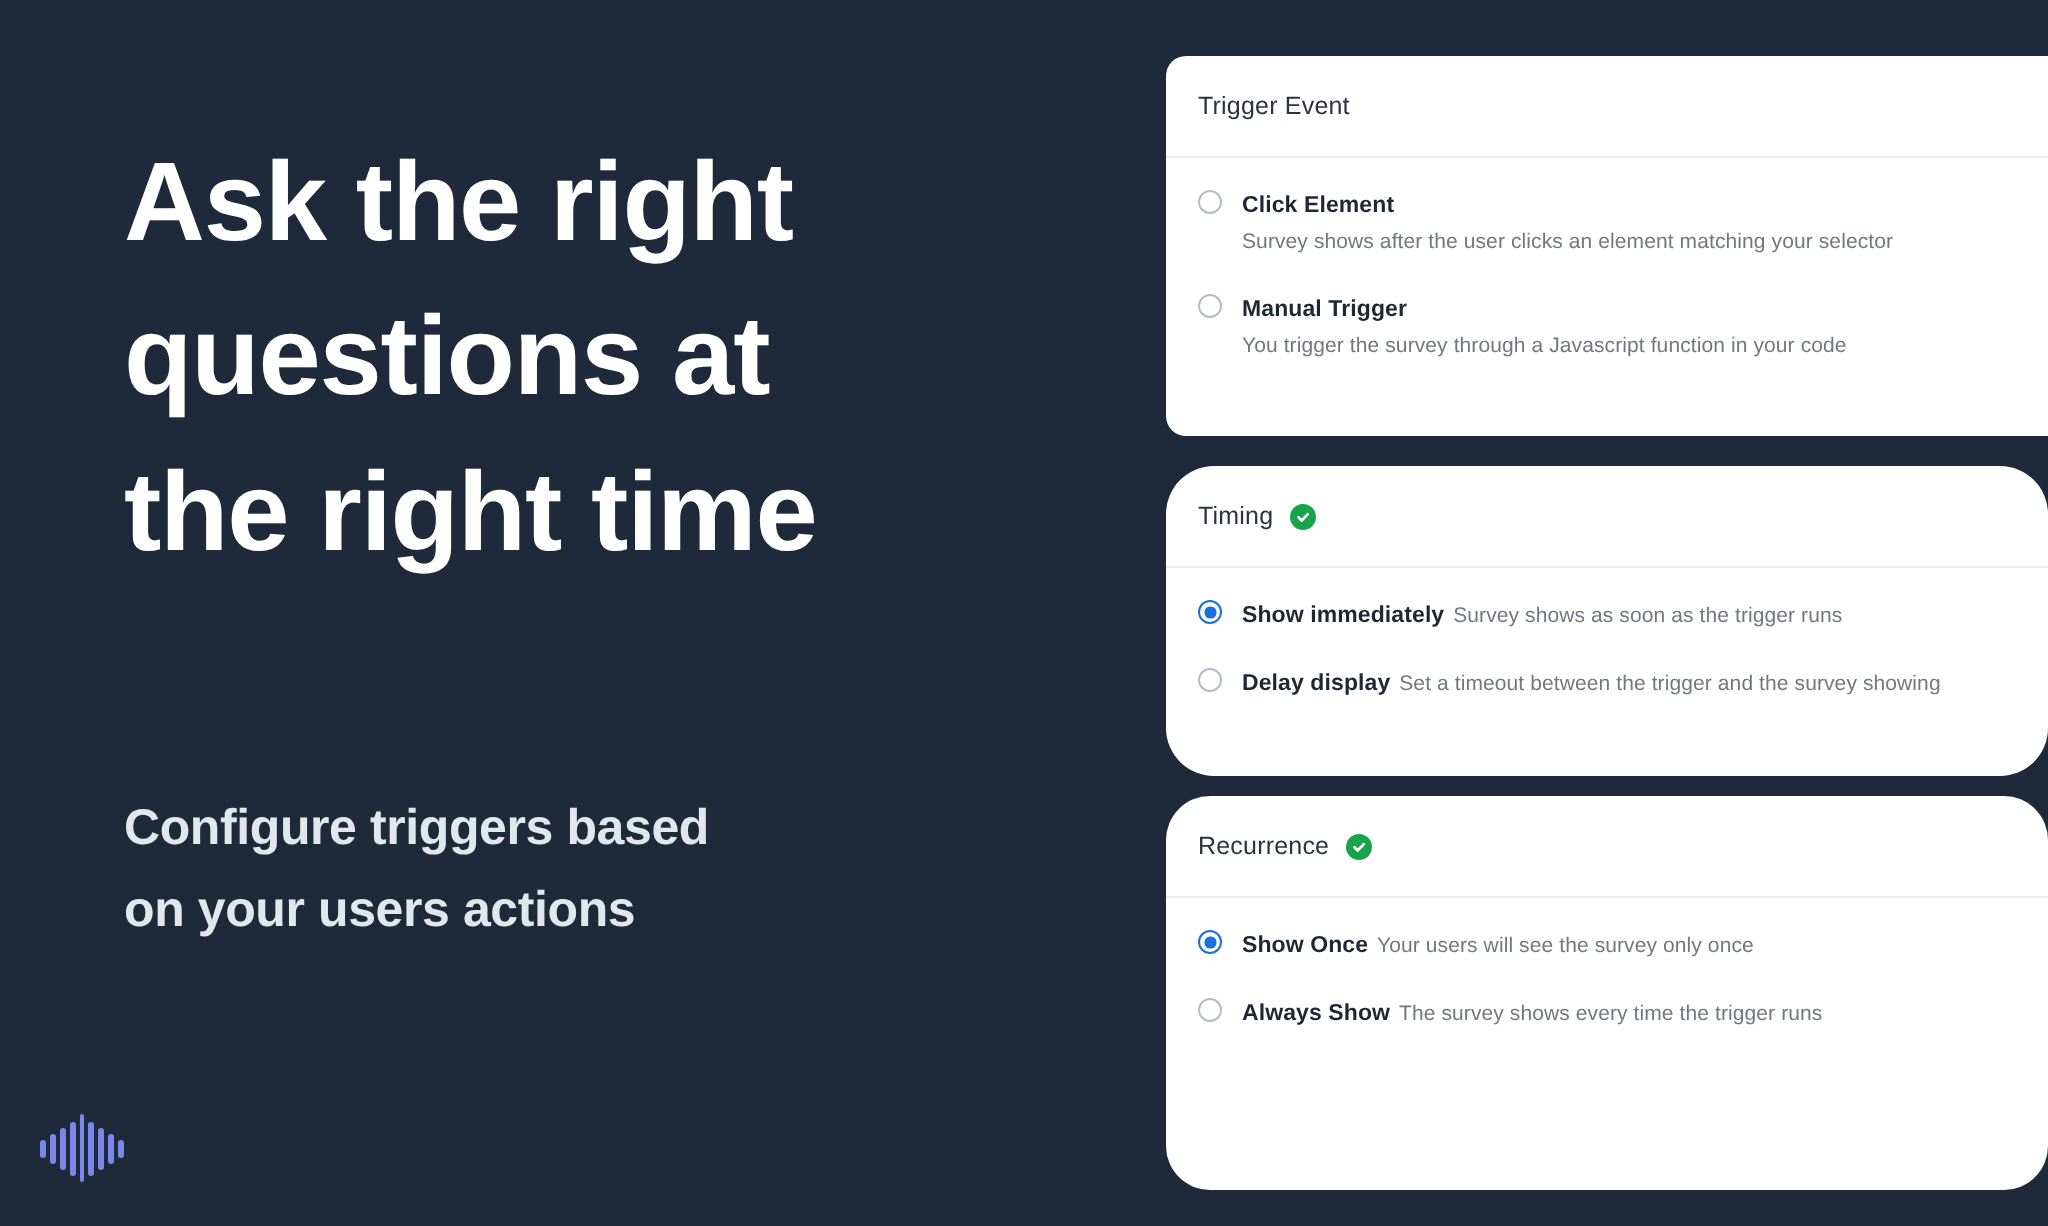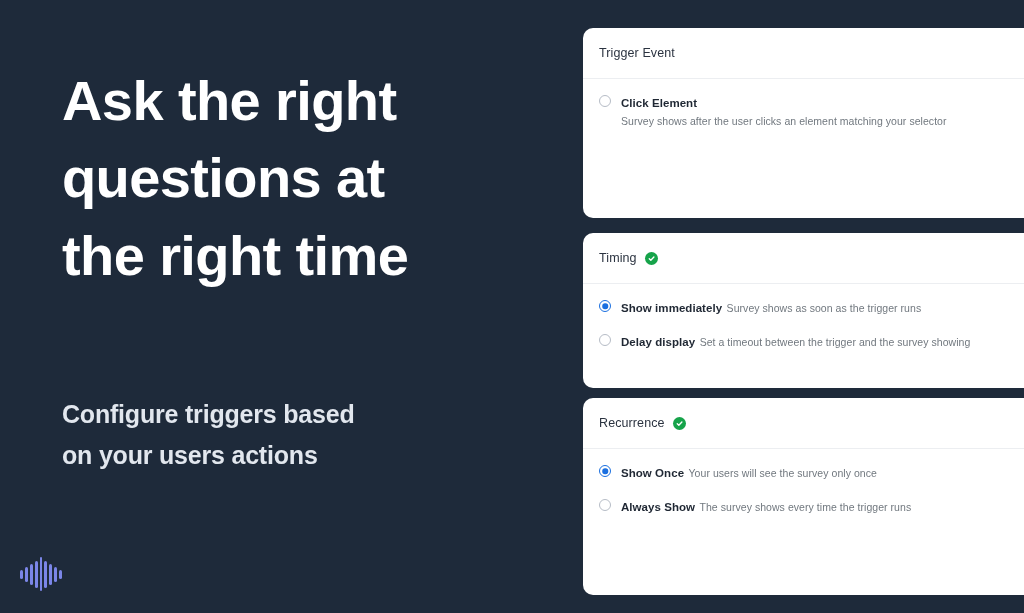--- a/index.html
+++ b/index.html
@@ -86,22 +86,22 @@
   .card {
     position: absolute;
     left: 0;
     width: 441px;
     background: #ffffff;
     border-radius: 10px 0 0 10px;
     overflow: hidden;
   }
 
   .card-1 { top: 28px;  height: 190px; }
-  .card-2 { top: 233px; height: 155px; }
-  .card-3 { top: 398px; height: 197px; }
+  .card-2 { top: 233px; height: 155px; border-radius: 24px; }
+  .card-3 { top: 398px; height: 197px; border-radius: 22px; }
 
   .card-header {
     height: 51px;
     display: flex;
     align-items: center;
     gap: 8px;
     padding: 0 16px;
     border-bottom: 1px solid #eceef1;
   }
 
@@ -207,20 +207,27 @@
       <span class="card-title">Trigger Event</span>
     </div>
     <div class="options">
       <div class="option">
         <span class="radio"></span>
         <span class="option-text">
           <span class="option-label">Click Element</span>
           <span class="option-desc">Survey shows after the user clicks an element matching your selector</span>
         </span>
       </div>
+      <div class="option">
+        <span class="radio"></span>
+        <span class="option-text">
+          <span class="option-label">Manual Trigger</span>
+          <span class="option-desc">You trigger the survey through a Javascript function in your code</span>
+        </span>
+      </div>
     </div>
   </div>
 
   <div class="card card-2">
     <div class="card-header">
       <span class="card-title">Timing</span>
       <span class="badge-check">
         <svg width="9" height="9" viewBox="0 0 12 12" aria-hidden="true">
           <path d="M3 6.2 L5.1 8.3 L9.2 4.1" fill="none" stroke="#ffffff" stroke-width="1.8" stroke-linecap="round" stroke-linejoin="round"></path>
         </svg>

